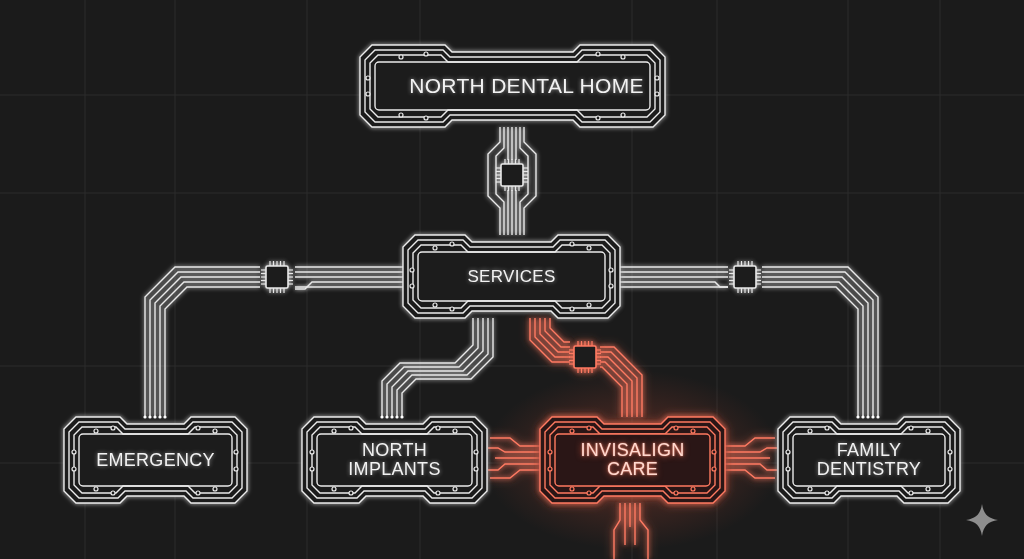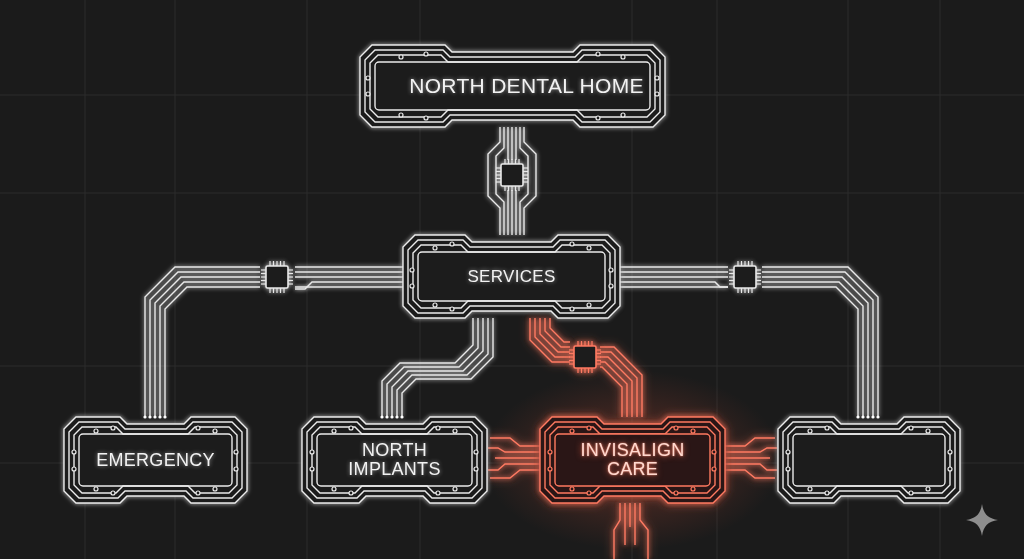--- a/index.html
+++ b/index.html
@@ -360,18 +360,22 @@
 <div class="hit" style="left:302px;top:417px;width:185px;height:86px;">
   <div class="label" style="left:0;top:0;width:185px;height:86px;font-size:18px;">NORTH
 IMPLANTS</div>
 </div>
 
 <div class="hit" style="left:540px;top:417px;width:185px;height:86px;">
   <div class="label red" style="left:0;top:0;width:185px;height:86px;font-size:18px;">INVISALIGN
 CARE</div>
 </div>
 
+<div class="hit" style="left:778px;top:417px;width:182px;height:86px;">
+  <div class="label" style="left:0;top:0;width:182px;height:86px;font-size:18px;">FAMILY
+DENTISTRY</div>
+</div>
 
 <svg class="sparkle" width="36" height="36" viewBox="0 0 36 36">
   <path d="M18 2 C19.5 12 24 16.5 34 18 C24 19.5 19.5 24 18 34 C16.5 24 12 19.5 2 18 C12 16.5 16.5 12 18 2 Z" fill="#8e8e8e"></path>
 </svg>
 
 </div>
 
 </body></html>

